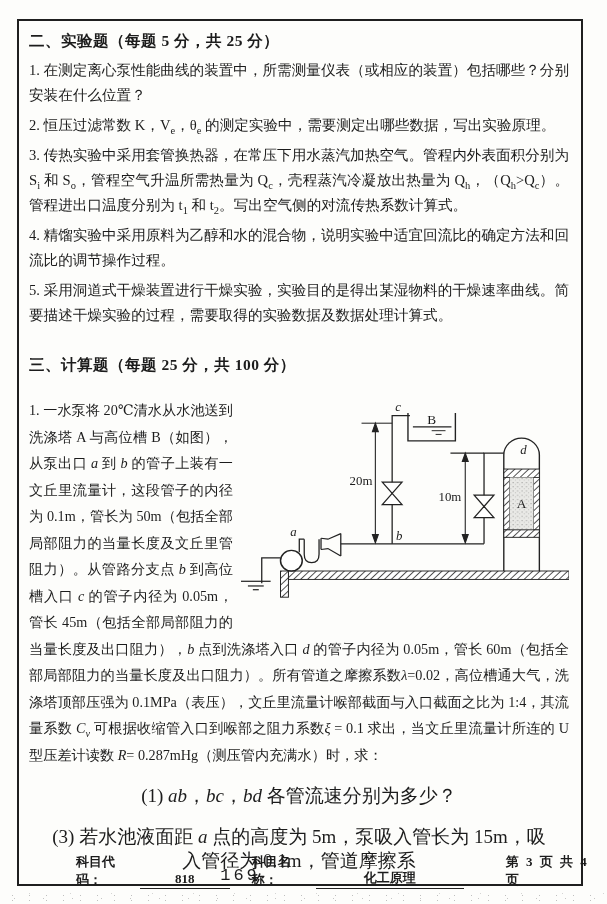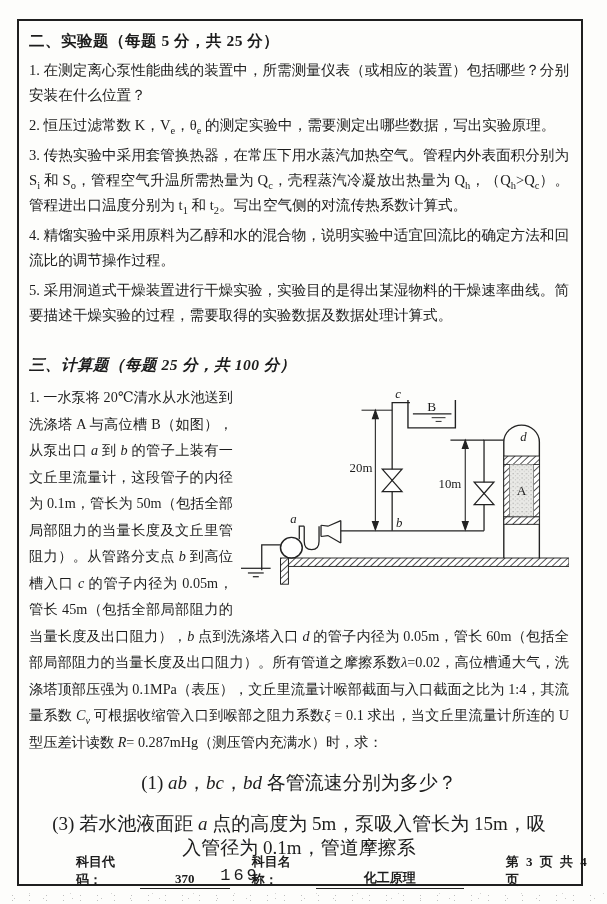--- a/index.html
+++ b/index.html
@@ -18,21 +18,21 @@
   }
   .sec-heading{
     font-size:15.5px;font-weight:bold;line-height:27px;margin:0 0 4px 0;
     letter-spacing:.5px;
   }
   .q{
     font-size:14.6px;line-height:25px;margin:0 0 5px 0;
     text-align:justify;text-justify:inter-ideograph;
   }
   .sec3{position:absolute;left:10px;right:12px;top:330px;}
-  .sec3 .sec-heading{margin-bottom:6px;font-style:italic;}
+  .sec3 .sec-heading{margin-bottom:19px;}
   .calc-text{
     font-size:14.2px;line-height:26.5px;margin:0;
     text-align:justify;text-justify:inter-ideograph;
   }
   .fig-wrap{
     float:right;width:328px;height:232px;margin:0 0 4px 8px;
   }
   .part{
     font-size:19px;line-height:24.5px;margin:16px;text-align:center;
   }
@@ -187,21 +187,21 @@
     </p>
 
     <p class="part">(1) <span class="i">ab</span>，<span class="i">bc</span>，<span class="i">bd</span> 各管流速分别为多少？</p>
     <p class="part">(3) 若水池液面距 <span class="i">a</span> 点的高度为 5m，泵吸入管长为 15m，吸入管径为 0.1m，管道摩擦系</p>
   </div>
 
 </div>
 
 <div class="footer-row">
   <span class="f-code-lbl">科目代码：</span>
-  <span class="blank code">370</span>
+  <span class="blank code">818</span>
   <span class="f-name-lbl">科目名称：</span>
   <span class="blank name">化工原理</span>
   <span class="f-pageinfo">第 3 页 共 4 页</span>
 </div>
 
 <div class="page-number">169</div>
 
 <div class="noise"></div>
 
 </body></html>

